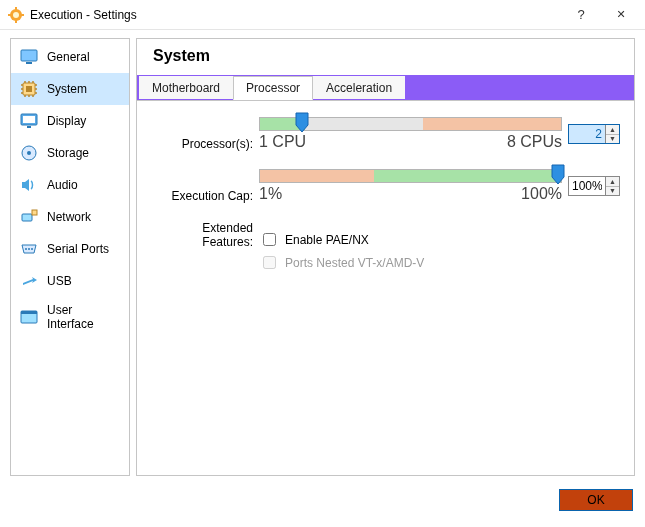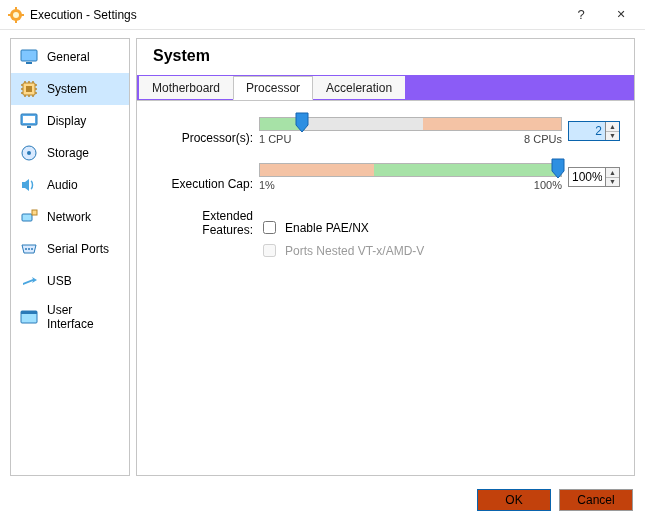--- a/index.html
+++ b/index.html
@@ -31,21 +31,21 @@
   .form-row .label { width: 108px; text-align:right; padding-right:6px; }
   .form-row .control { flex:1; display:flex; align-items:center; gap:6px; }
 
   
   .slider-wrap { flex:1; display:flex; flex-direction:column; }
   .slider-track { position:relative; height: 14px; background:#e6e6e6; border:1px solid #b5b5b5; }
   .slider-green { position:absolute; top:0; bottom:0; background:#a7e2a7; }
   .slider-orange { position:absolute; top:0; bottom:0; background:#f4c3a5; }
   .slider-handle { position:absolute; top:-6px; width:14px; height:22px; transform:translateX(-50%); }
   .slider-handle svg { display:block; }
-  .slider-legend { display:flex; justify-content:space-between; font-size:11px; color:#444; margin-top:2px; }
+  .slider-legend { display:flex; justify-content:space-between; font-size:16px; color:#444; margin-top:2px; }
 
   .spin { display:flex; align-items:stretch; border:1px solid #0a64ad; background:#fff; }
   .spin input { width:36px; border:none; text-align:right; font-size:12px; padding:2px 3px; color:#0a64ad; background:transparent; }
   .spin .updown { width:14px; display:flex; flex-direction:column; border-left:1px solid #888; }
   .spin .ud { flex:1; display:flex; align-items:center; justify-content:center; font-size:7px; color:#444; border-bottom:1px solid #bbb; background:#f3f3f3;}
   .spin .ud:last-child{border-bottom:none;}
   .spin.plain { border-color:#888; }
   .spin.plain input { color:#000; }
 
   .chk { display:flex; align-items:center; gap:6px; }
@@ -271,14 +271,13 @@
           <span>Ports Nested VT-x/AMD-V</span>
         </label>
       </div>
     </div>
 
   </div>
 </div>
 
 <div class="footer">
   <div class="btn primary">OK</div>
-  <div class="btn">Cancel</div>
 </div>
 
 </body></html>

